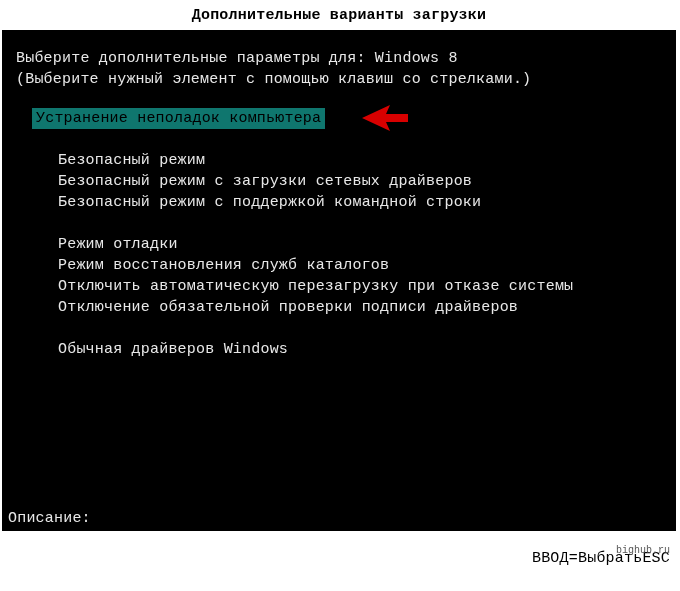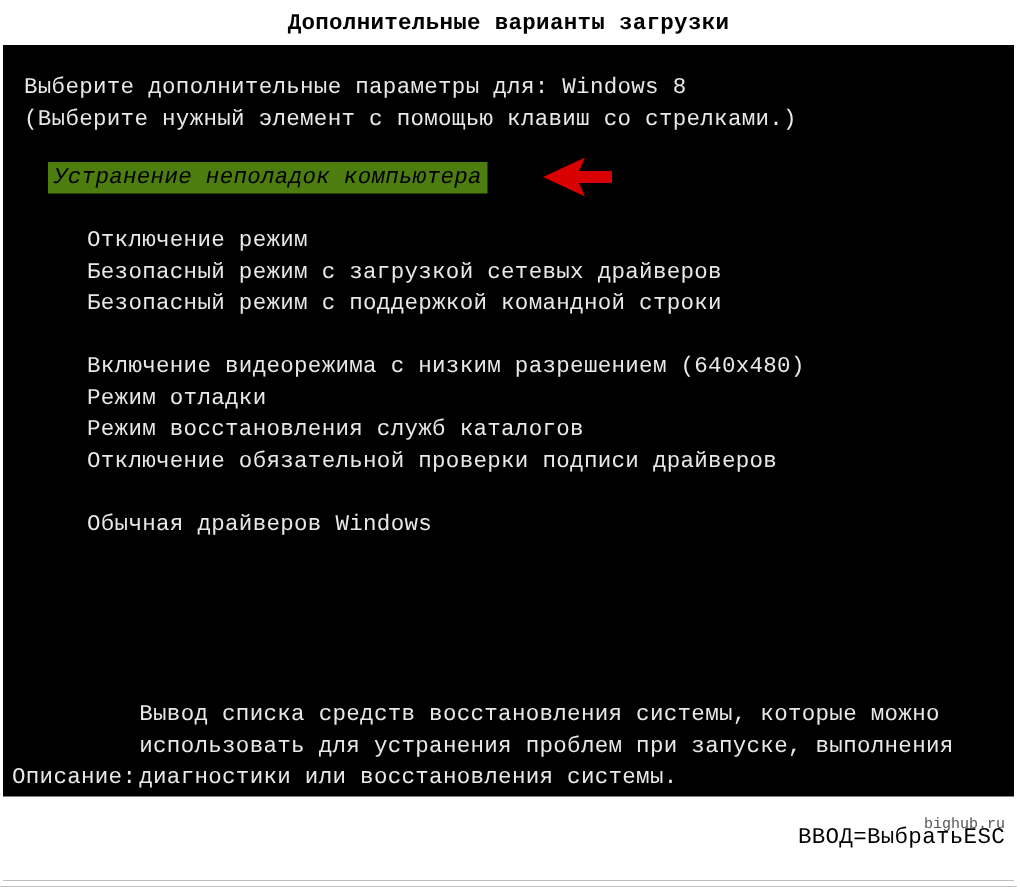--- a/index.html
+++ b/index.html
@@ -50,23 +50,22 @@
     white-space: pre;
     margin: 0;
     padding: 0 4px;
     display: inline-block;
   }
   .item-row {
     position: relative;
     height: 21px;
   }
   .item-row.selected .item {
-    background: #4d7c0f;
+    background: #0f766e;
     color: #000;
-    font-style: italic;
   }
   .arrow {
     position: absolute;
     left: 330px;
     top: -5px;
     pointer-events: none;
   }
   .group-gap {
     height: 21px;
   }
@@ -133,58 +132,57 @@
         <span class="item">Устранение неполадок компьютера</span>
         <svg class="arrow" width="46" height="30" viewBox="0 0 46 30">
           <polygon points="0,15 28,2 24,11 46,11 46,19 24,19 28,28" fill="#d80000"></polygon>
         </svg>
       </div>
 
       <div class="group-gap"></div>
 
       <div class="group2">
         <div class="item-row">
-          <span class="item">Отключение режим</span>
+          <span class="item">Безопасный режим</span>
         </div>
         <div class="item-row">
-          <span class="item">Безопасный режим с загрузкой сетевых драйверов</span>
+          <span class="item">Безопасный режим с загрузки сетевых драйверов</span>
         </div>
         <div class="item-row">
           <span class="item">Безопасный режим с поддержкой командной строки</span>
         </div>
 
         <div class="group-gap"></div>
 
         <div class="item-row">
-          <span class="item">Включение видеорежима с низким разрешением (640x480)</span>
-        </div>
-        <div class="item-row">
           <span class="item">Режим отладки</span>
         </div>
         <div class="item-row">
           <span class="item">Режим восстановления служб каталогов</span>
+        </div>
+        <div class="item-row">
+          <span class="item">Отключить автоматическую перезагрузку при отказе системы</span>
         </div>
         <div class="item-row">
           <span class="item">Отключение обязательной проверки подписи драйверов</span>
         </div>
 
         <div class="group-gap"></div>
 
         <div class="item-row">
           <span class="item">Обычная драйверов Windows</span>
         </div>
       </div>
 
     </div>
   </div>
 
   <div class="descsection">
     <div class="desc">
       <span class="desc-label">Описание:</span>
-      <span class="desc-text">Вывод списка средств восстановления системы, которые можно использовать для устранения проблем при запуске, выполнения диагностики или восстановления системы.</span>
     </div>
 
     <div class="watermark">bighub.ru</div>
 
     <div class="footer">
       <span>ВВОД=Выбрать</span>
       <span>ESC</span>
     </div>
   </div>
 

